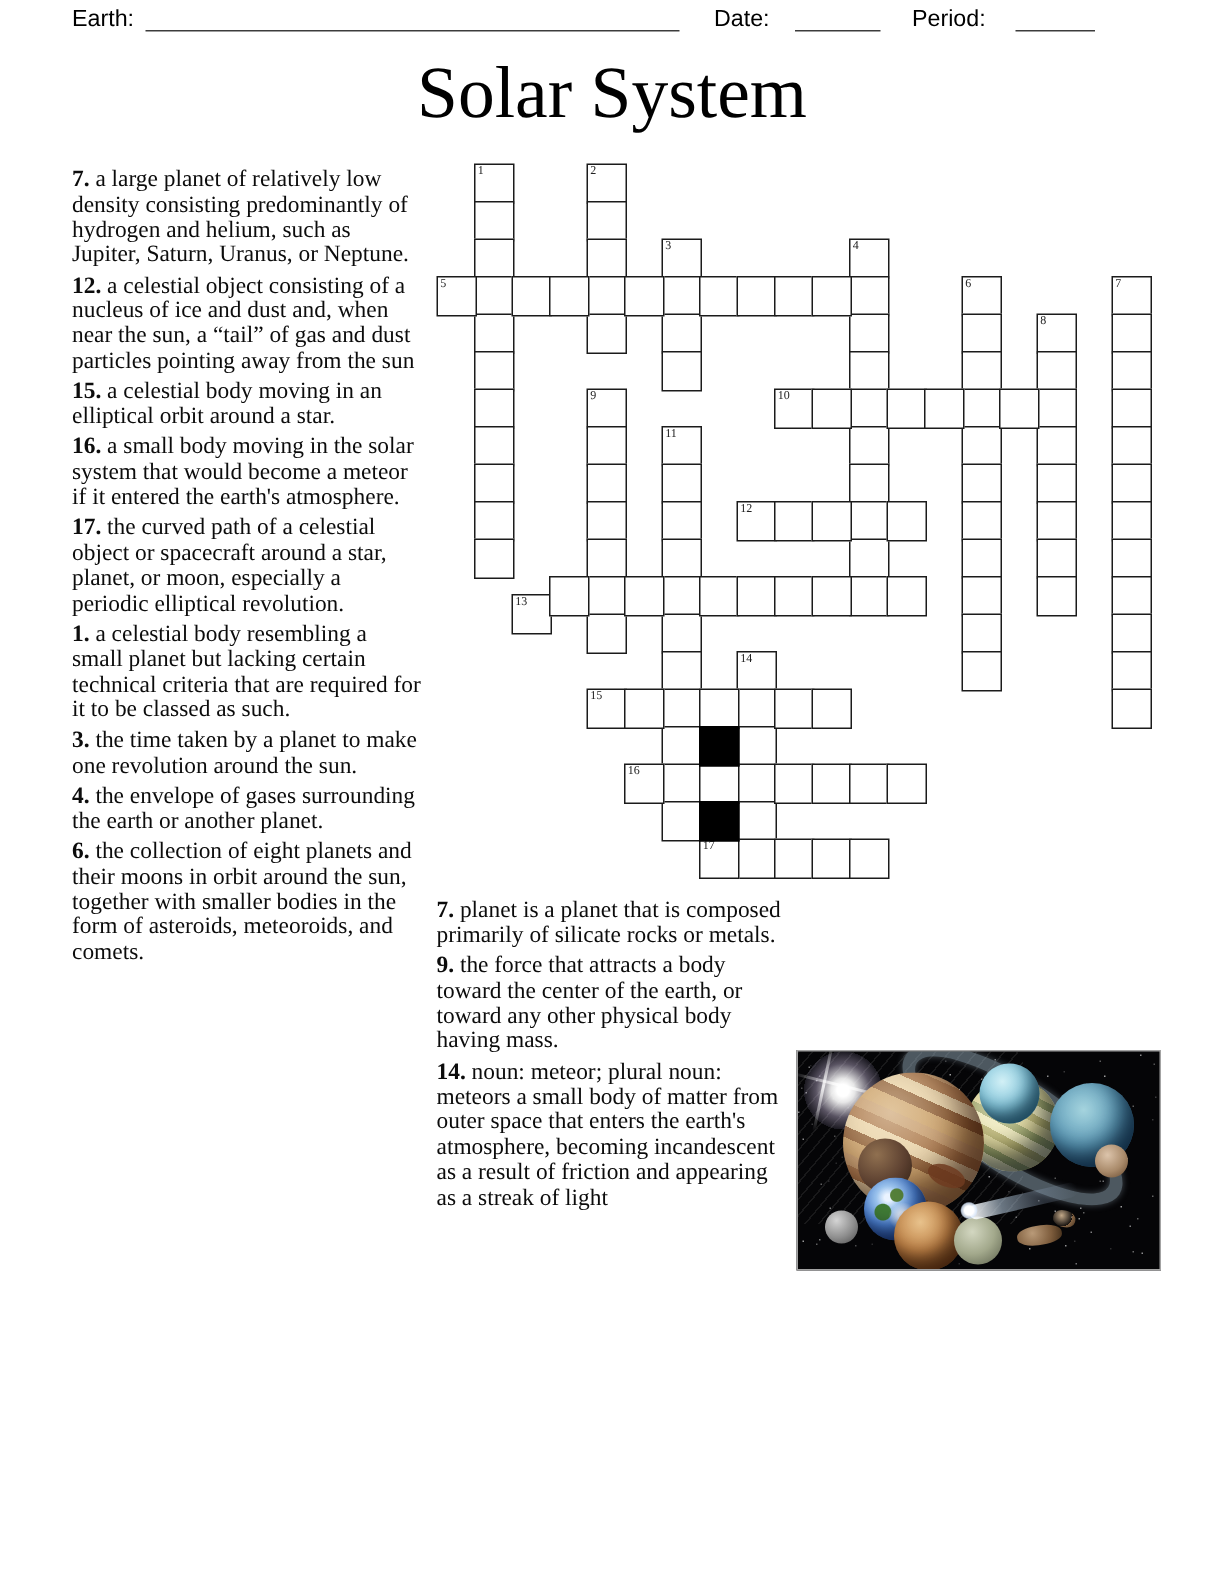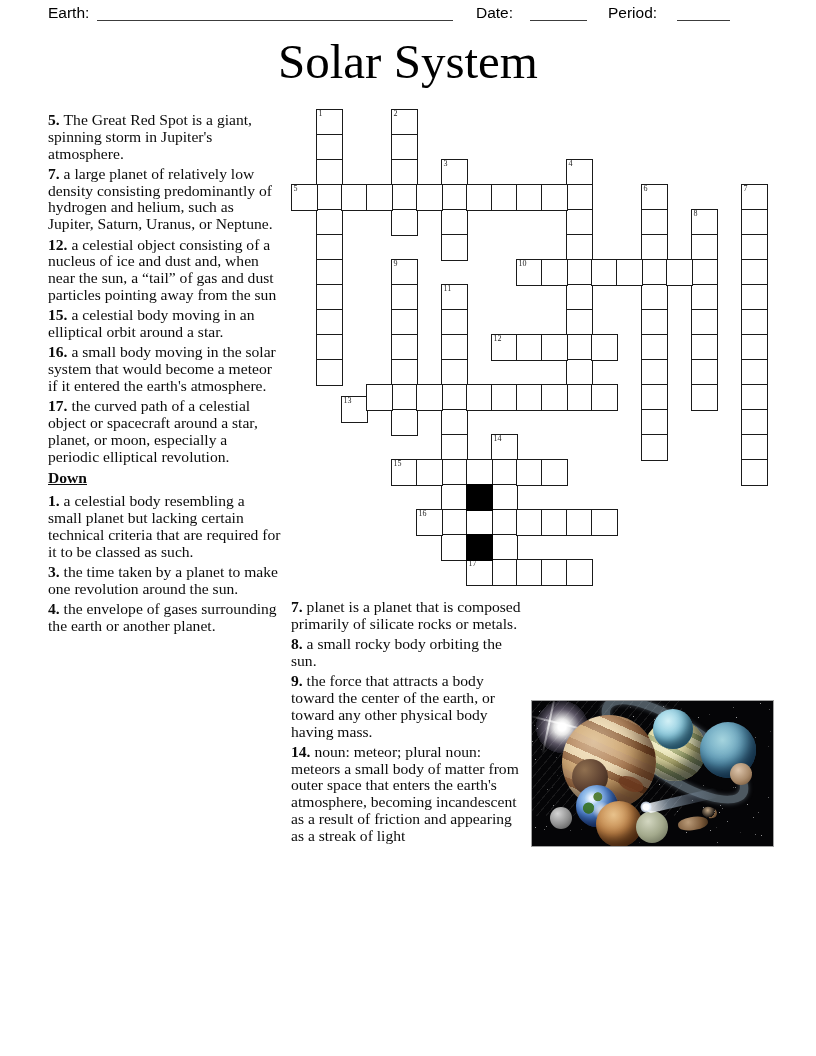--- a/index.html
+++ b/index.html
@@ -264,39 +264,37 @@
     </div>
     <div class="cell" style="left: 225px; top: 450px;"></div>
     <div class="cell" style="left: 250px; top: 450px;"></div>
     <div class="cell" style="left: 275px; top: 450px;"></div>
     <div class="cell black" style="left: 175px; top: 375px;"></div>
     <div class="cell black" style="left: 175px; top: 425px;"></div>
   </div>
 
 <div class="clue-col" style="left:48px;top:112px">
   <div>
-      <p class="clue"><b>5. </b><span>The Great Red Spot is a giant, spinning storm in Jupiter's atmosphere.</span></p>
       <p class="clue"><b>7. </b><span>a large planet of relatively low density consisting predominantly of hydrogen and helium, such as Jupiter, Saturn, Uranus, or Neptune.</span></p>
       <p class="clue"><b>12. </b><span>a celestial object consisting of a nucleus of ice and dust and, when near the sun, a “tail” of gas and dust particles pointing away from the sun</span></p>
       <p class="clue"><b>15. </b><span>a celestial body moving in an elliptical orbit around a star.</span></p>
       <p class="clue"><b>16. </b><span>a small body moving in the solar system that would become a meteor if it entered the earth's atmosphere.</span></p>
       <p class="clue"><b>17. </b><span>the curved path of a celestial object or spacecraft around a star, planet, or moon, especially a periodic elliptical revolution.</span></p>
     </div>
-  <h3 class="clue-head down-head">Down</h3>
   <div>
       <p class="clue"><b>1. </b><span>a celestial body resembling a small planet but lacking certain technical criteria that are required for it to be classed as such.</span></p>
       <p class="clue"><b>3. </b><span>the time taken by a planet to make one revolution around the sun.</span></p>
       <p class="clue"><b>4. </b><span>the envelope of gases surrounding the earth or another planet.</span></p>
+      <p class="clue"><b>6. </b><span>the collection of eight planets and their moons in orbit around the sun, together with smaller bodies in the form of asteroids, meteoroids, and comets.</span></p>
     </div>
 </div>
 
 <div class="clue-col" style="left:291px;top:599px">
   <div>
       <p class="clue"><b>7. </b><span>planet is a planet that is composed primarily of silicate rocks or metals.</span></p>
-      <p class="clue"><b>8. </b><span>a small rocky body orbiting the sun.</span></p>
       <p class="clue"><b>9. </b><span>the force that attracts a body toward the center of the earth, or toward any other physical body having mass.</span></p>
       <p class="clue"><b>14. </b><span>noun: meteor; plural noun: meteors a small body of matter from outer space that enters the earth's atmosphere, becoming incandescent as a result of friction and appearing as a streak of light</span></p>
     </div>
 </div>
 
 <div class="ill">
   <div class="stars" style="box-shadow: rgba(255, 255, 255, 0.39) 143px 43px 0px 0px, rgba(255, 255, 255, 0.38) 236px 96px 0px 0px, rgba(255, 255, 255, 0.16) 208px 131px 0px 0px, rgba(255, 255, 255, 0.22) 238px 30px 0px 0px, rgba(255, 255, 255, 0.31) 237px 8px 0px 0px, rgba(255, 255, 255, 0.46) 7px 10px 0px 0px, rgba(255, 255, 255, 0.49) 221px 116px 0px 0px, rgba(255, 255, 255, 0.37) 15px 88px 0px 0px, rgba(255, 255, 255, 0.15) 49px 128px 0px 0px, rgba(255, 255, 255, 0.13) 192px 21px 0px 0px, rgba(255, 255, 255, 0.55) 171px 106px 0px 0px, rgba(255, 255, 255, 0.49) 195px 120px 0px 0px, rgba(255, 255, 255, 0.2) 9px 48px 0px 0px, rgba(255, 255, 255, 0.27) 157px 55px 0px 0px, rgba(255, 255, 255, 0.56) 189px 45px 0px 0px, rgba(255, 255, 255, 0.35) 133px 29px 0px 0px, rgba(255, 255, 255, 0.27) 137px 59px 0px 0px, rgba(255, 255, 255, 0.3) 201px 86px 0px 0px, rgba(255, 255, 255, 0.32) 171px 84px 0px 0px, rgba(255, 255, 255, 0.16) 137px 34px 0px 0px, rgba(255, 255, 255, 0.35) 141px 75px 0px 0px, rgba(255, 255, 255, 0.16) 71px 65px 0px 0px, rgba(255, 255, 255, 0.18) 184px 29px 0px 0px, rgba(255, 255, 255, 0.43) 203px 86px 0px 0px, rgba(255, 255, 255, 0.36) 223px 36px 0px 0px, rgba(255, 255, 255, 0.46) 94px 90px 0px 0px, rgba(255, 255, 255, 0.43) 55px 27px 0px 0px, rgba(255, 255, 255, 0.51) 0px 40px 0px 0px, rgba(255, 255, 255, 0.3) 183px 62px 0px 0px, rgba(255, 255, 255, 0.27) 122px 36px 0px 0px, rgba(255, 255, 255, 0.42) 202px 40px 0px 0px, rgba(255, 255, 255, 0.46) 14px 125px 0px 0px, rgba(255, 255, 255, 0.53) 107px 25px 0px 0px, rgba(255, 255, 255, 0.35) 69px 32px 0px 0px, rgba(255, 255, 255, 0.12) 185px 52px 0px 0px, rgba(255, 255, 255, 0.62) 101px 15px 0px 0px, rgba(255, 255, 255, 0.42) 66px 82px 0px 0px, rgba(255, 255, 255, 0.61) 215px 103px 0px 0px, rgba(255, 255, 255, 0.37) 61px 32px 0px 0px, rgba(255, 255, 255, 0.37) 94px 112px 0px 0px, rgba(255, 255, 255, 0.37) 226px 111px 0px 0px, rgba(255, 255, 255, 0.41) 219px 56px 0px 0px, rgba(255, 255, 255, 0.29) 212px 66px 0px 0px, rgba(255, 255, 255, 0.56) 178px 129px 0px 0px, rgba(255, 255, 255, 0.29) 43px 35px 0px 0px, rgba(255, 255, 255, 0.45) 12px 19px 0px 0px, rgba(255, 255, 255, 0.4) 195px 34px 0px 0px, rgba(255, 255, 255, 0.42) 68px 27px 0px 0px, rgba(255, 255, 255, 0.58) 154px 131px 0px 0px, rgba(255, 255, 255, 0.18) 59px 97px 0px 0px, rgba(255, 255, 255, 0.28) 197px 48px 0px 0px, rgba(255, 255, 255, 0.54) 166px 16px 0px 0px, rgba(255, 255, 255, 0.43) 85px 39px 0px 0px, rgba(255, 255, 255, 0.59) 113px 80px 0px 0px, rgba(255, 255, 255, 0.16) 107px 141px 0px 0px, rgba(255, 255, 255, 0.2) 140px 93px 0px 0px, rgba(255, 255, 255, 0.41) 145px 110px 0px 0px, rgba(255, 255, 255, 0.36) 12px 128px 0px 0px, rgba(255, 255, 255, 0.5) 104px 118px 0px 0px, rgba(255, 255, 255, 0.28) 38px 129px 0px 0px, rgba(255, 255, 255, 0.15) 23px 31px 0px 0px, rgba(255, 255, 255, 0.41) 182px 110px 0px 0px, rgba(255, 255, 255, 0.53) 3px 58px 0px 0px, rgba(255, 255, 255, 0.23) 106px 26px 0px 0px, rgba(255, 255, 255, 0.41) 38px 86px 0px 0px, rgba(255, 255, 255, 0.18) 74px 94px 0px 0px, rgba(255, 255, 255, 0.62) 204px 16px 0px 0px, rgba(255, 255, 255, 0.16) 33px 37px 0px 0px, rgba(255, 255, 255, 0.46) 165px 63px 0px 0px, rgba(255, 255, 255, 0.12) 8px 9px 0px 0px, rgba(255, 255, 255, 0.15) 29px 70px 0px 0px, rgba(255, 255, 255, 0.2) 236px 45px 0px 0px, rgba(255, 255, 255, 0.35) 51px 46px 0px 0px, rgba(255, 255, 255, 0.47) 123px 140px 0px 0px, rgba(255, 255, 255, 0.26) 143px 23px 0px 0px, rgba(255, 255, 255, 0.37) 190px 107px 0px 0px, rgba(255, 255, 255, 0.49) 21px 104px 0px 0px, rgba(255, 255, 255, 0.28) 14px 16px 0px 0px, rgba(255, 255, 255, 0.44) 53px 37px 0px 0px, rgba(255, 255, 255, 0.39) 133px 122px 0px 0px, rgba(255, 255, 255, 0.19) 206px 73px 0px 0px, rgba(255, 255, 255, 0.38) 154px 73px 0px 0px, rgba(255, 255, 255, 0.43) 185px 141px 0px 0px, rgba(255, 255, 255, 0.28) 165px 126px 0px 0px, rgba(255, 255, 255, 0.56) 219px 71px 0px 0px, rgba(255, 255, 255, 0.55) 229px 134px 0px 0px, rgba(255, 255, 255, 0.47) 131px 5px 0px 0px, rgba(255, 255, 255, 0.14) 20px 86px 0px 0px, rgba(255, 255, 255, 0.54) 228px 2px 0px 0px, rgba(255, 255, 255, 0.34) 201px 6px 0px 0px, rgba(255, 255, 255, 0.15) 25px 74px 0px 0px, rgba(255, 255, 255, 0.33) 82px 30px 0px 0px, rgba(255, 255, 255, 0.58) 187px 111px 0px 0px, rgba(255, 255, 255, 0.39) 87px 117px 0px 0px, rgba(255, 255, 255, 0.41) 122px 18px 0px 0px, rgba(255, 255, 255, 0.26) 126px 14px 0px 0px, rgba(255, 255, 255, 0.28) 2px 24px 0px 0px, rgba(255, 255, 255, 0.61) 73px 76px 0px 0px, rgba(255, 255, 255, 0.57) 127px 83px 0px 0px, rgba(255, 255, 255, 0.4) 223px 133px 0px 0px, rgba(255, 255, 255, 0.2) 177px 13px 0px 0px, rgba(255, 255, 255, 0.45) 113px 133px 0px 0px, rgba(255, 255, 255, 0.5) 5px 27px 0px 0px, rgba(255, 255, 255, 0.52) 188px 104px 0px 0px, rgba(255, 255, 255, 0.23) 98px 6px 0px 0px, rgba(255, 255, 255, 0.34) 160px 99px 0px 0px, rgba(255, 255, 255, 0.27) 148px 33px 0px 0px, rgba(255, 255, 255, 0.59) 3px 126px 0px 0px, rgba(255, 255, 255, 0.29) 24px 56px 0px 0px, rgba(255, 255, 255, 0.18) 184px 126px 0px 0px;"></div>
   <div class="streaks"></div>
   <div class="sun"></div>
   <div class="ray ray1"></div>

